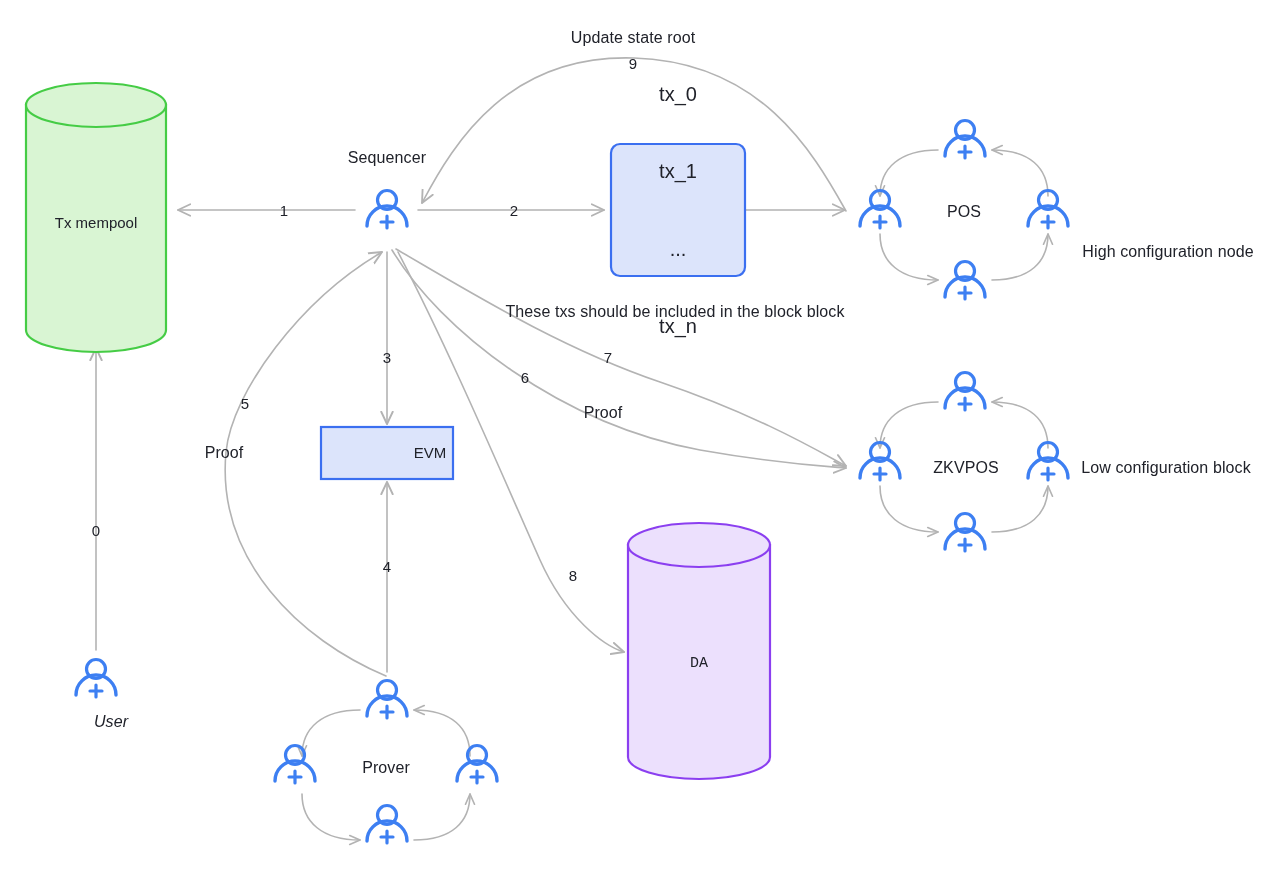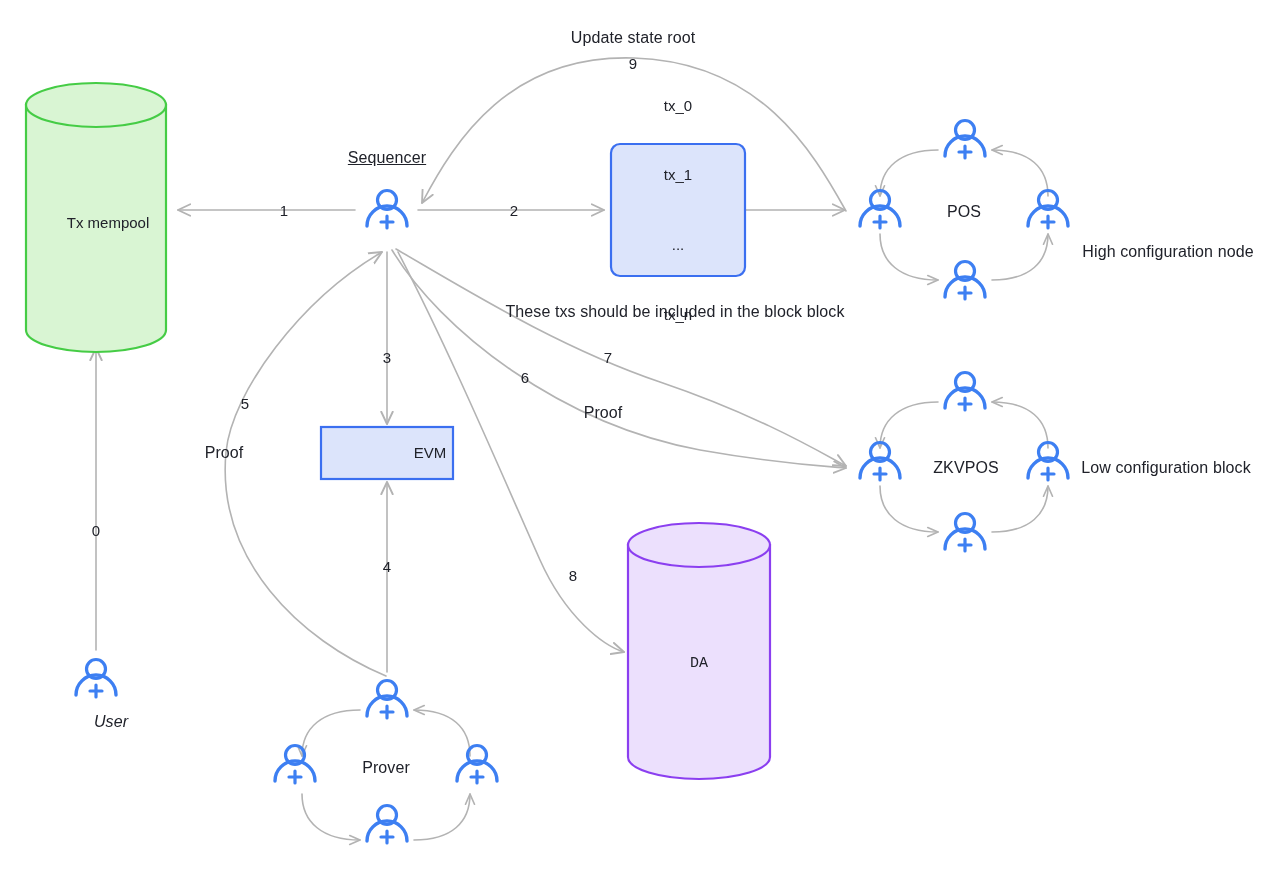--- a/index.html
+++ b/index.html
@@ -14,21 +14,21 @@
   .lbl{
     position:absolute;
     font-size:16px;
     color:#20222a;
     white-space:nowrap;
     line-height:1.25;
     letter-spacing:0.1px;
   }
   .lbl.num{font-size:15px;}
   .lbl.center{transform:translate(-50%,-50%);}
-  .txline{font-size:15px;color:#20222a;text-align:center;}
+  .txline{font-size:20px;color:#20222a;text-align:center;}
   .shape-text{
     position:absolute;
     transform:translate(-50%,-50%);
     font-size:15px;
     color:#20222a;
     text-align:center;
     white-space:pre;
     line-height:1.55;
     pointer-events:none;
   }
@@ -158,36 +158,36 @@
         </g>
       <g>
           <use href="#userplus" x="477" y="768"></use>
         </g>
       <g>
           <use href="#userplus" x="387" y="828"></use>
         </g>
     </g>
   </svg>
 
-  <div class="shape-text" style="left:108px;top:223px;">Tx mempool</div>
+  <div class="shape-text" style="left:96px;top:223px;">Tx mempool</div>
 
   <div class="shape-text" style="left:678px;top:210px;">
     <div class="txline">tx_0</div>
     <div class="txline">tx_1</div>
     <div class="txline">...</div>
     <div class="txline">tx_n</div>
   </div>
 
   <div class="shape-text" style="left:387px;top:453px;margin-left:43px;">EVM</div>
 
   <div class="shape-text" style="left:699px;top:664px;font-family:Liberation Mono, monospace;">DA</div>
 
   <div class="lbl center" style="left:111px;top:722px;font-style:italic;">User</div>
 
-  <div class="lbl center" style="left:387px;top:158px;text-decoration:underline;">Sequencer</div>
+  <div class="lbl center" style="left:387px;top:158px;">Sequencer</div>
 
   <div class="lbl center" style="left:964px;top:212px;">POS</div>
 
   <div class="lbl center" style="left:966px;top:468px;">ZKVPOS</div>
 
   <div class="lbl center" style="left:386px;top:768px;">Prover</div>
 
   <div class="lbl center" style="left:633px;top:38px;">Update state root</div>
 
   <div class="lbl center" style="left:675px;top:312px;">These txs should be included in the block block</div>

